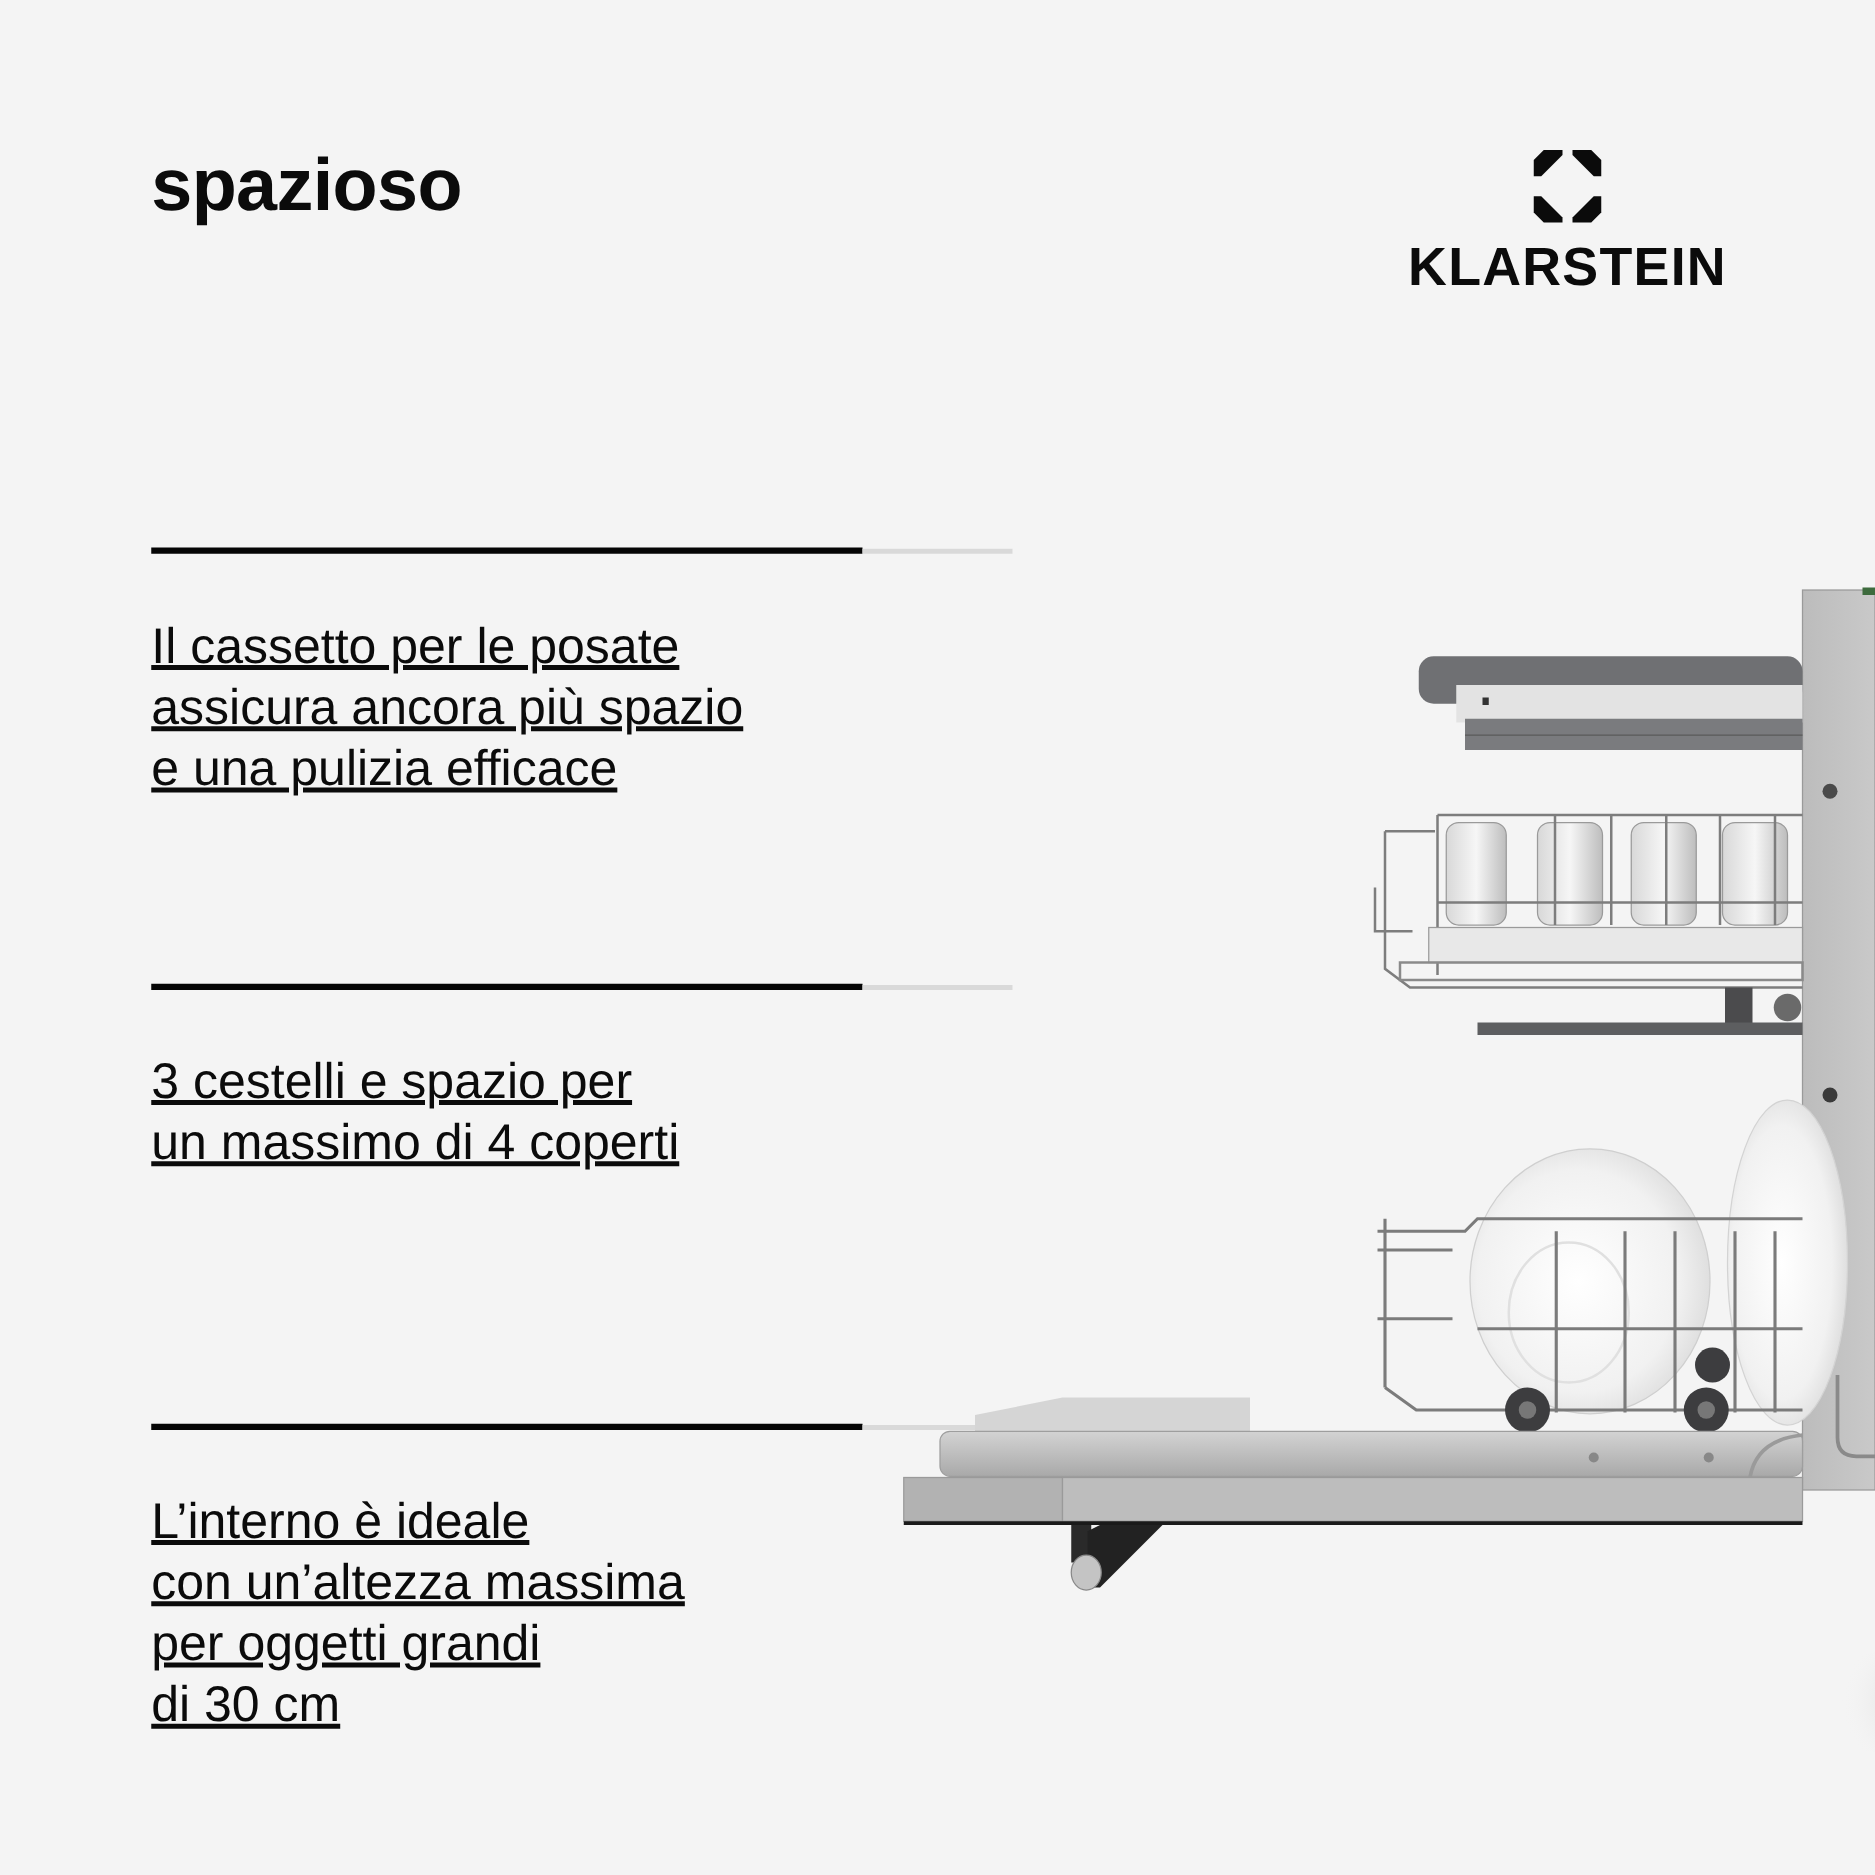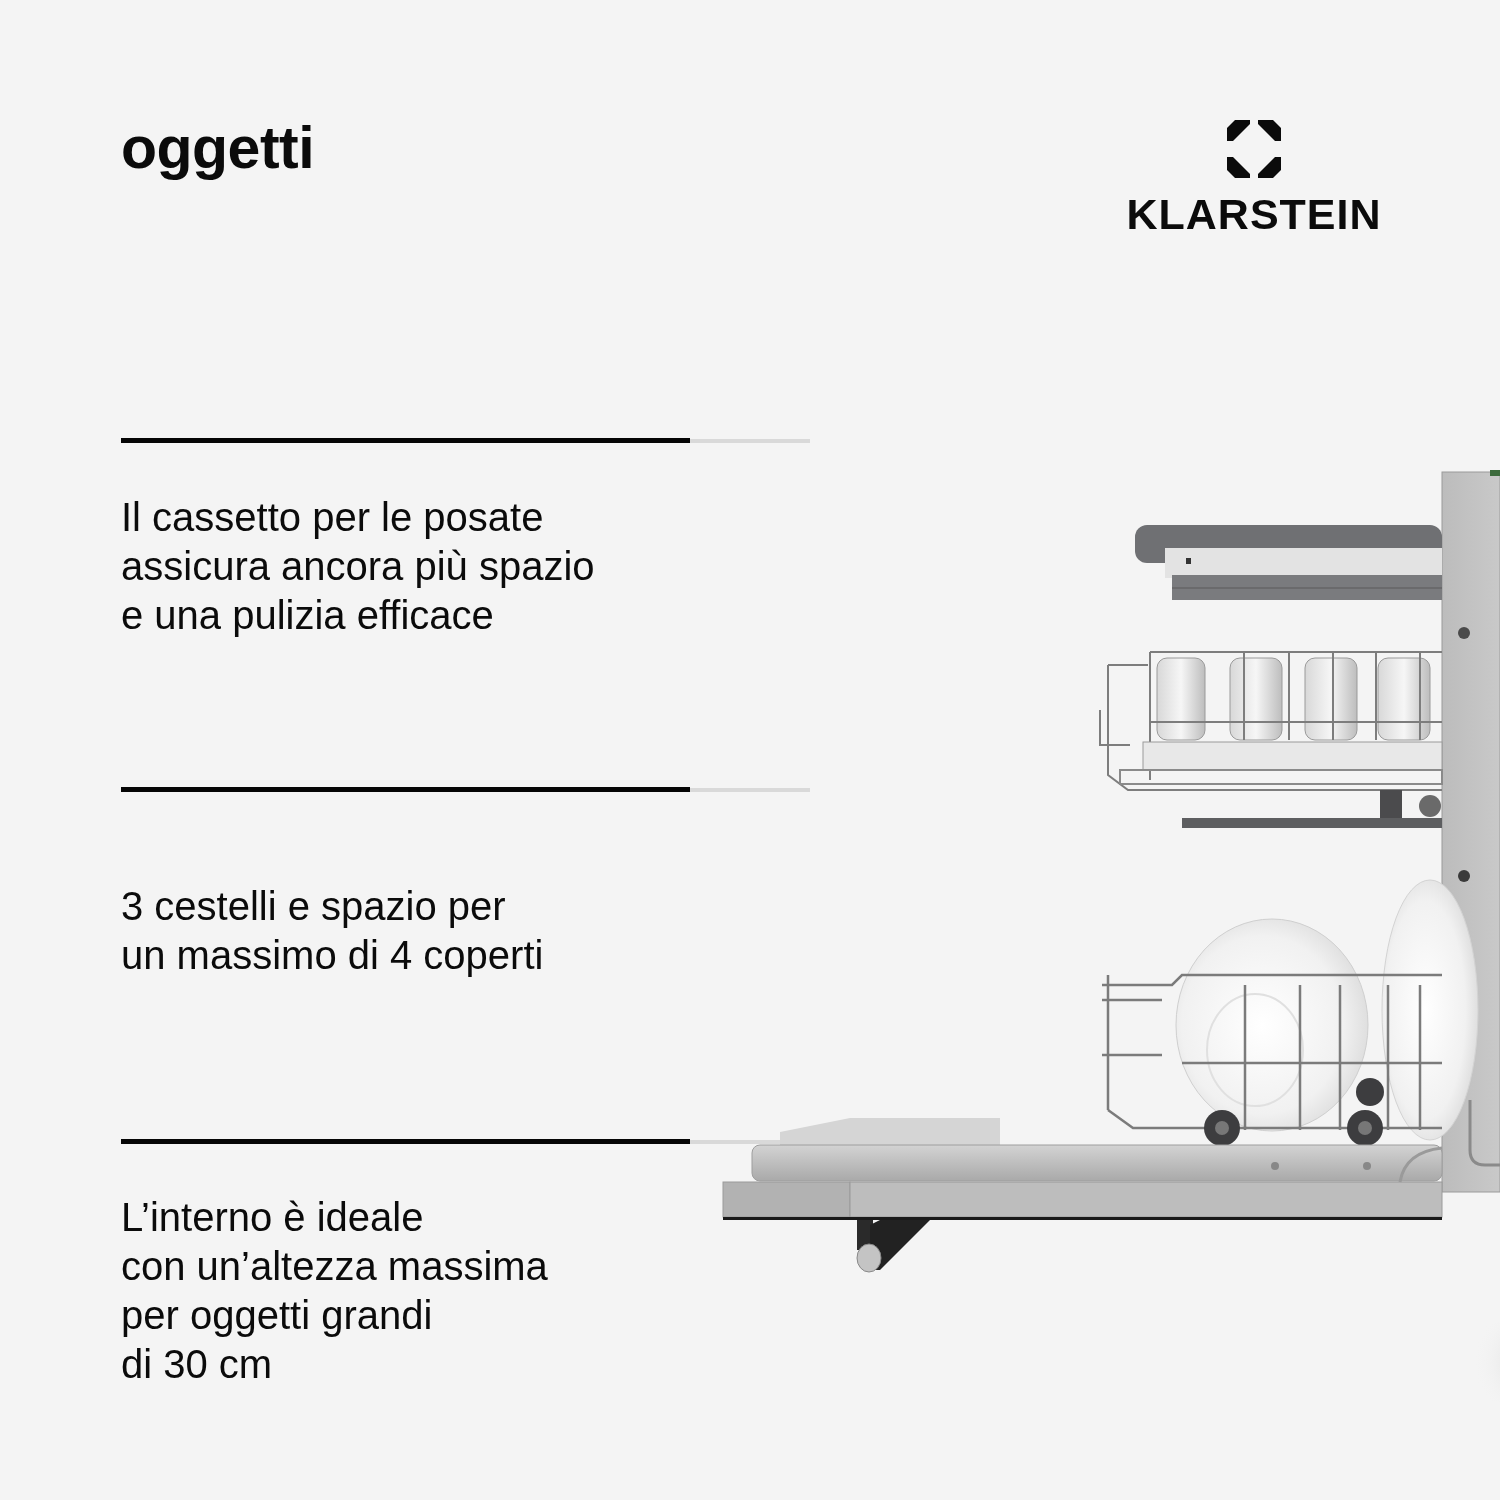--- a/index.html
+++ b/index.html
@@ -25,33 +25,33 @@
       font-size: 43px; font-weight: bold; letter-spacing: 1px;
       line-height: 48px;
     }
     .divider {
       position: absolute; left: 121px; height: 5px;
     }
     .divider .dark { position: absolute; left: 0; top: 0; width: 569px; height: 5px; background: #050505; }
     .divider .light { position: absolute; left: 569px; top: 1px; width: 120px; height: 4px; background: #d9d9d9; }
     .feature {
       position: absolute; left: 121px; width: 620px;
-      font-size: 40px; line-height: 49px; margin: 0; font-weight: normal;
+      font-size: 40px; line-height: 49px; margin: 0; font-weight: normal; text-decoration: underline;
     }
     .feature span { display: block; white-space: nowrap; }
 
     
     .product { position: absolute; left: 0; top: 0; width: 1500px; height: 1500px; pointer-events: none; }
     .product svg { position: absolute; left: 0; top: 0; }
   </style>
 </head>
 <body>
 
 <h1 class="headline">
-  <span style="display:block">oggetti</span>
+  <span style="display:block">spazioso</span>
 </h1>
 
 <div class="brand">
   <svg class="brand-mark" viewBox="0 0 62 62">
 
     <polygon points="12,2 27,2 27,6 10,23 4,23 4,10" fill="#0b0b0b"></polygon>
     <polygon points="35,2 50,2 58,10 58,23 52,23 35,6" fill="#0b0b0b"></polygon>
     <polygon points="4,39 10,39 27,56 27,60 12,60 4,52" fill="#0b0b0b"></polygon>
     <polygon points="52,39 58,39 58,52 50,60 35,60 35,56" fill="#0b0b0b"></polygon>
   </svg>
@@ -65,21 +65,21 @@
 <p class="feature" style="top:493px">
   <span>Il cassetto per le posate</span>
   <span>assicura ancora più spazio</span>
   <span>e una pulizia efficace</span>
 </p>
 
 <div class="divider" style="top:787px">
   <div class="dark"></div>
   <div class="light"></div>
 </div>
-<p class="feature" style="top:882px">
+<p class="feature" style="top:841px">
   <span>3 cestelli e spazio per</span>
   <span>un massimo di 4 coperti</span>
 </p>
 
 <div class="divider" style="top:1139px">
   <div class="dark"></div>
   <div class="light"></div>
 </div>
 <p class="feature" style="top:1193px">
   <span>L’interno è ideale</span>

